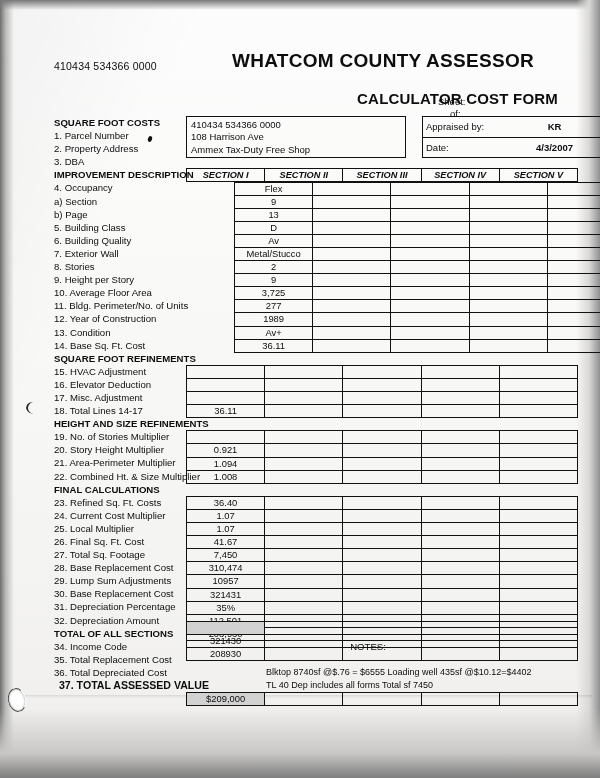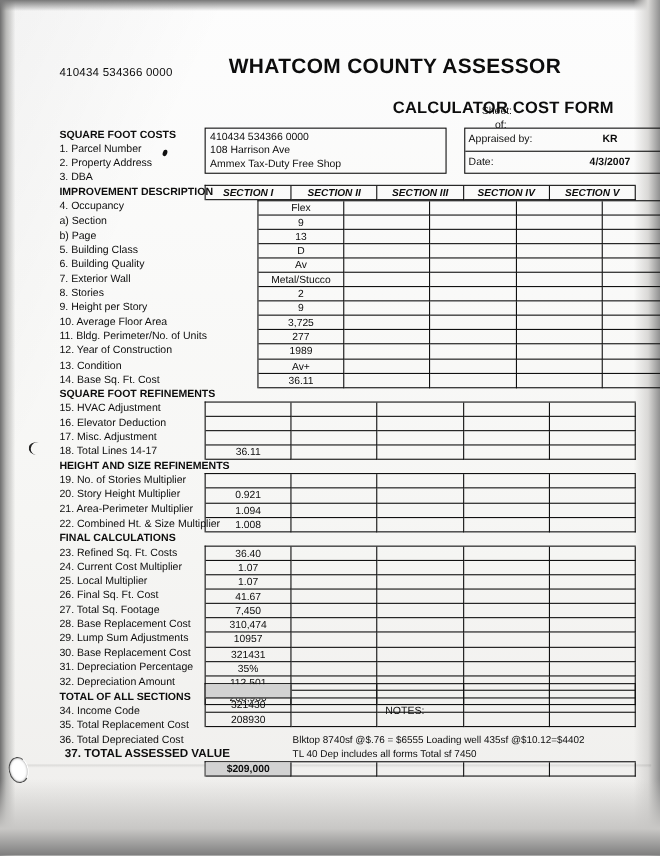--- a/index.html
+++ b/index.html
@@ -62,20 +62,21 @@
     color: #0d0d0d;
   }
 
   
   .parcel-top {
     position: absolute; left: 36px; top: 48px;
     font-size: 10.5px; letter-spacing: .2px;
   }
   .title {
     position: absolute; left: 190px; top: 38px; width: 350px;
+    text-align: center;
     font-size: 19px; font-weight: bold; letter-spacing: .3px;
   }
   .subtitle {
     position: absolute; left: 190px; top: 78px; width: 350px;
     text-align: right;
     font-size: 15px; font-weight: bold; letter-spacing: .2px;
   }
   .sheet-line {
     position: absolute; left: 420px; top: 84px; font-size: 9.5px;
   }
@@ -145,21 +146,21 @@
     font-size: 9.6px;
     font-weight: normal;
   }
   .notes-free {
     position: absolute;
     font-size: 9px;
     white-space: nowrap;
   }
   .shaded { background: #d2d2d2; }
   .assessed {
-    font-weight: bold;
+    font-weight: normal;
   }
   .vert-mark {
     position: absolute;
     left: 8px; top: 390px;
     width: 14px; height: 12px;
     border-left: 2px solid #222;
     border-radius: 60% 0 0 60%;
     transform: rotate(8deg);
   }
   .pen-dot {

